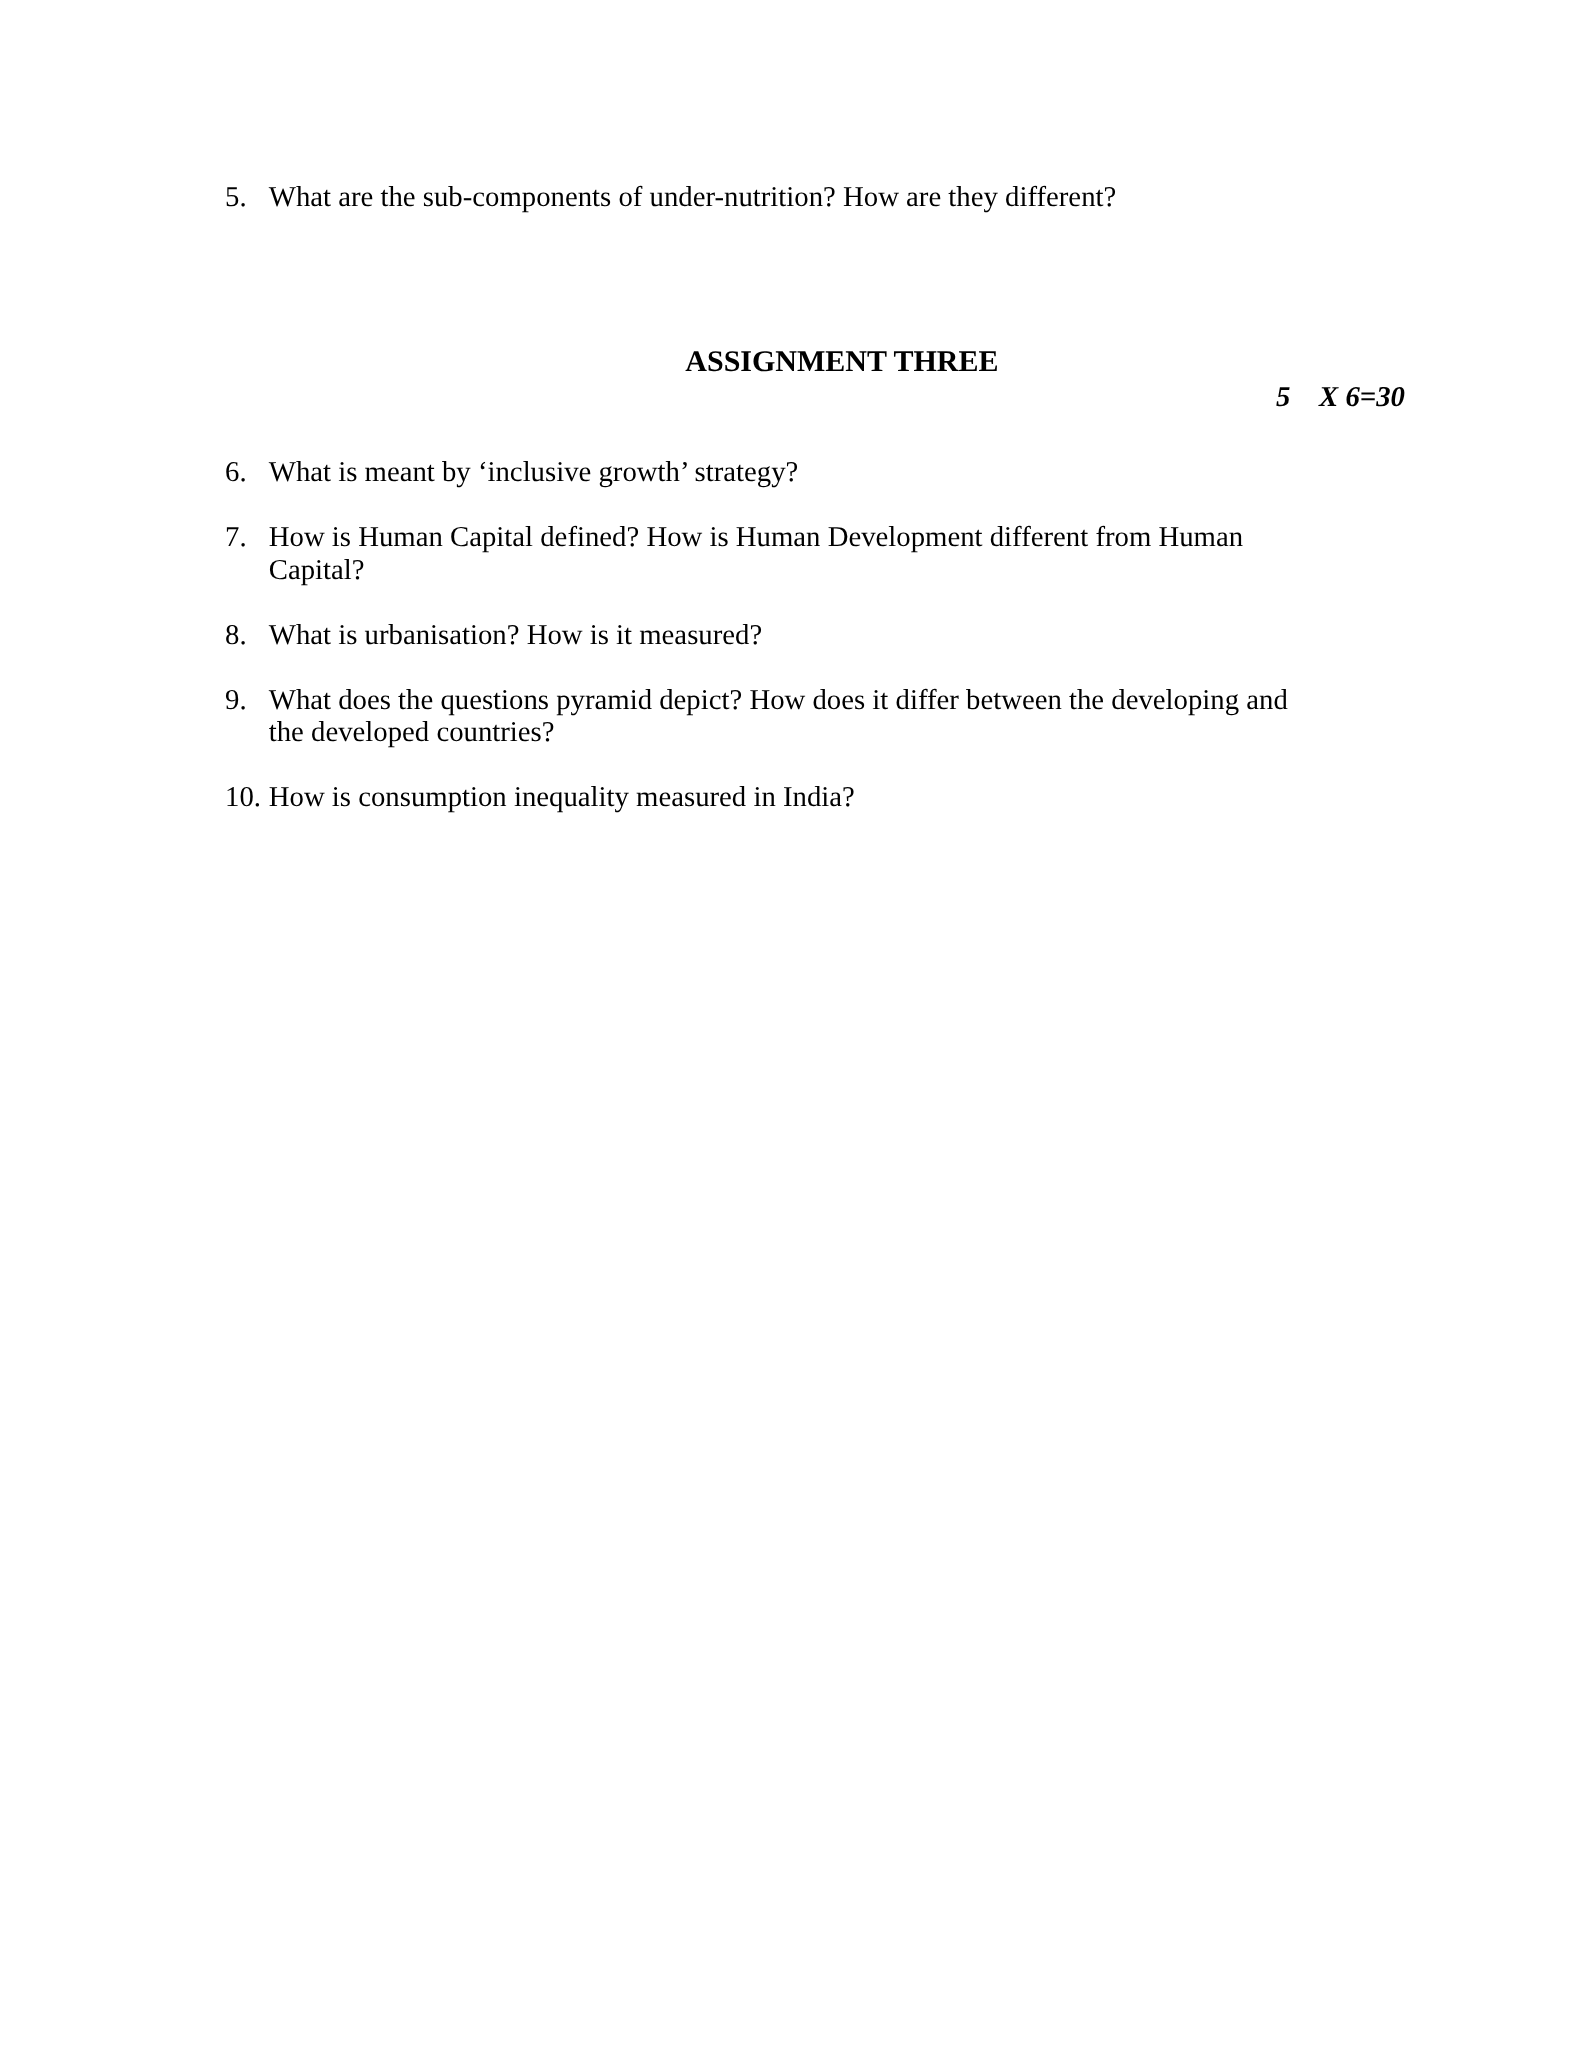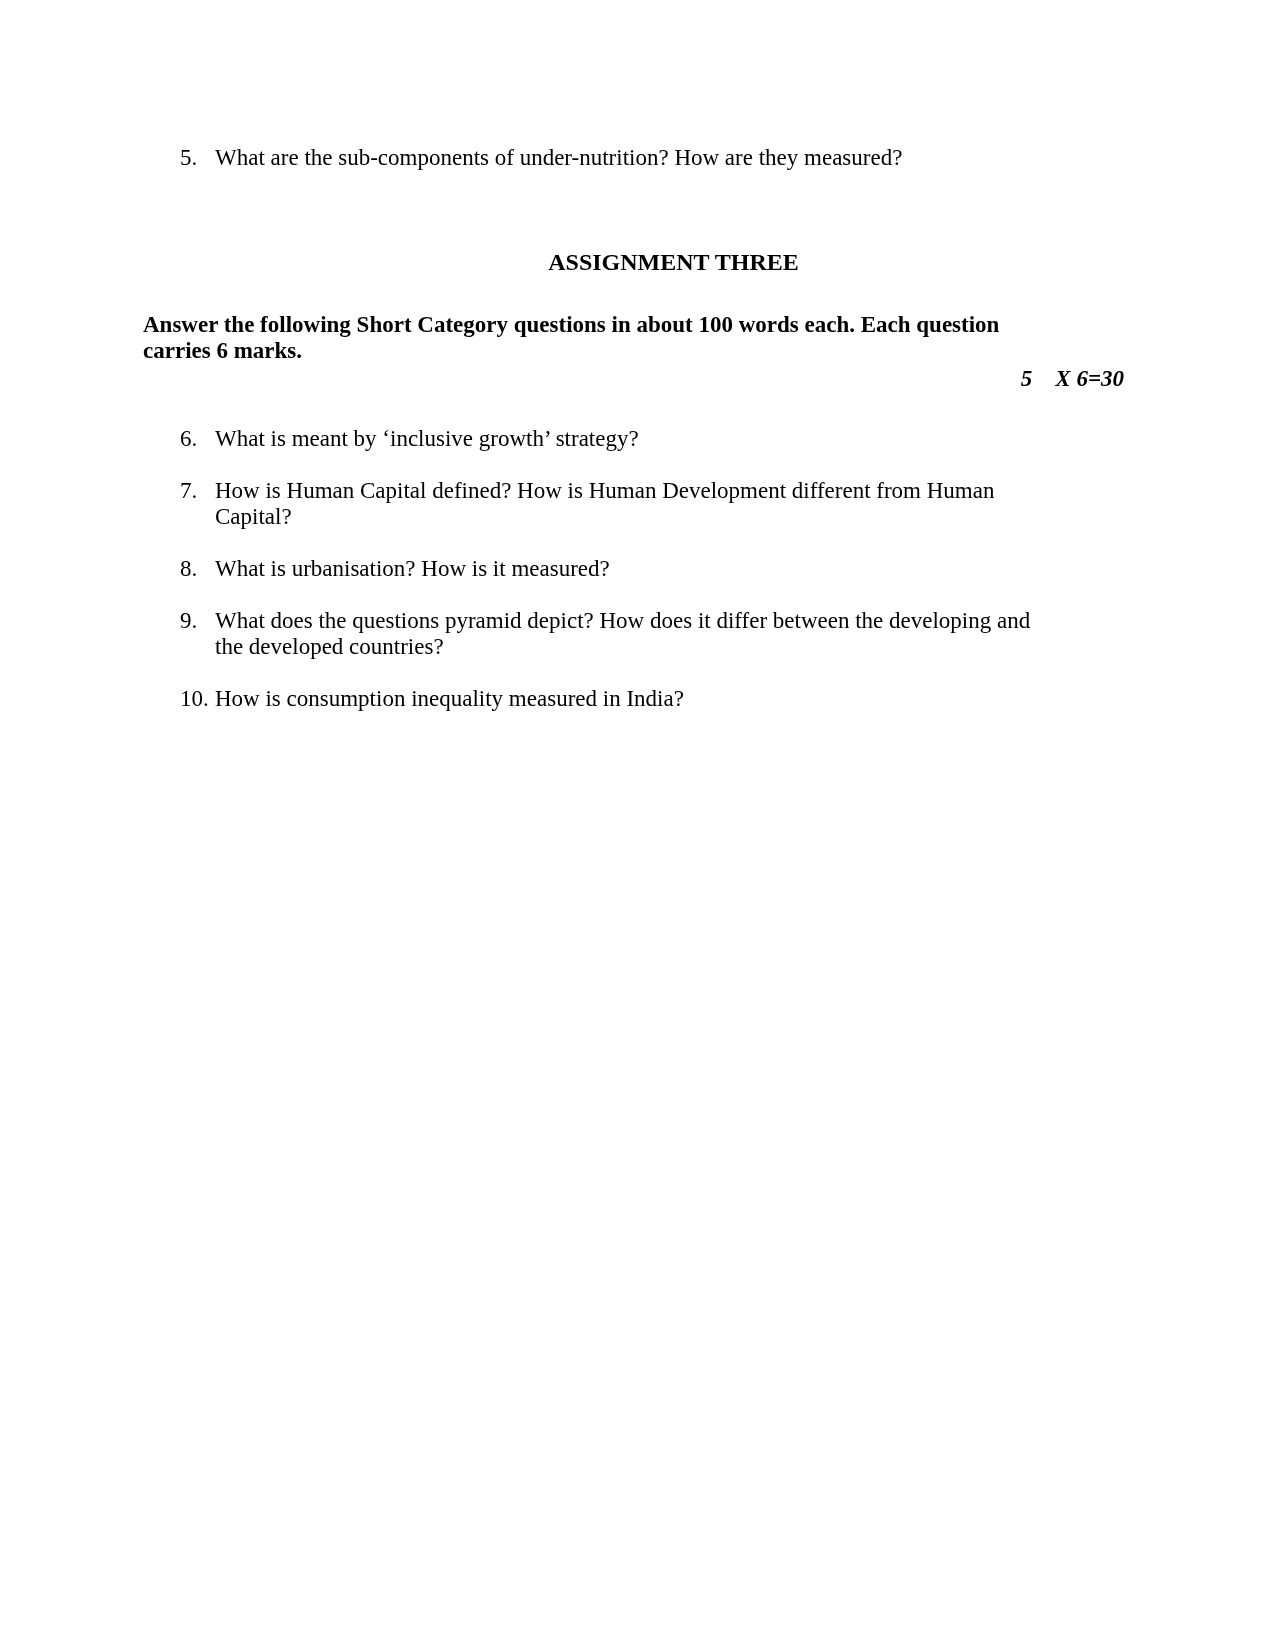--- a/index.html
+++ b/index.html
@@ -28,21 +28,21 @@
   .q-num {
     flex: 0 0 35px;
     width: 35px;
     margin-left: 37px;
   }
   .q-text {
     flex: 1;
     white-space: pre-wrap;
   }
   .section-title {
-    margin-top: 78px;
+    margin-top: 106px;
     margin-left: 72px;
     text-align: center;
     font-weight: bold;
     font-size: 24px;
     line-height: 26px;
   }
   .instructions {
     margin-top: 37px;
     font-weight: bold;
     white-space: pre-wrap;
@@ -62,27 +62,25 @@
     margin-bottom: 26px;
   }
 </style>
 </head>
 <body>
 
 <div class="page">
 
   <div class="q-row">
     <span class="q-num">5.</span>
-    <span class="q-text">What are the sub-components of under-nutrition? How are they measured?</span>
+    <span class="q-text">What are the sub-components of under-nutrition? How are they different?</span>
   </div>
 
   <div class="section-title">ASSIGNMENT THREE</div>
 
-  <div class="instructions">Answer the following Short Category questions in about 100 words each. Each question
-carries 6 marks.</div>
 
   <div class="marks-line">5    X 6=30</div>
 
   <div class="question-list">
     <div class="q-row">
       <span class="q-num">6.</span>
       <span class="q-text">What is meant by ‘inclusive growth’ strategy?</span>
     </div>
     <div class="q-row">
       <span class="q-num">7.</span>

